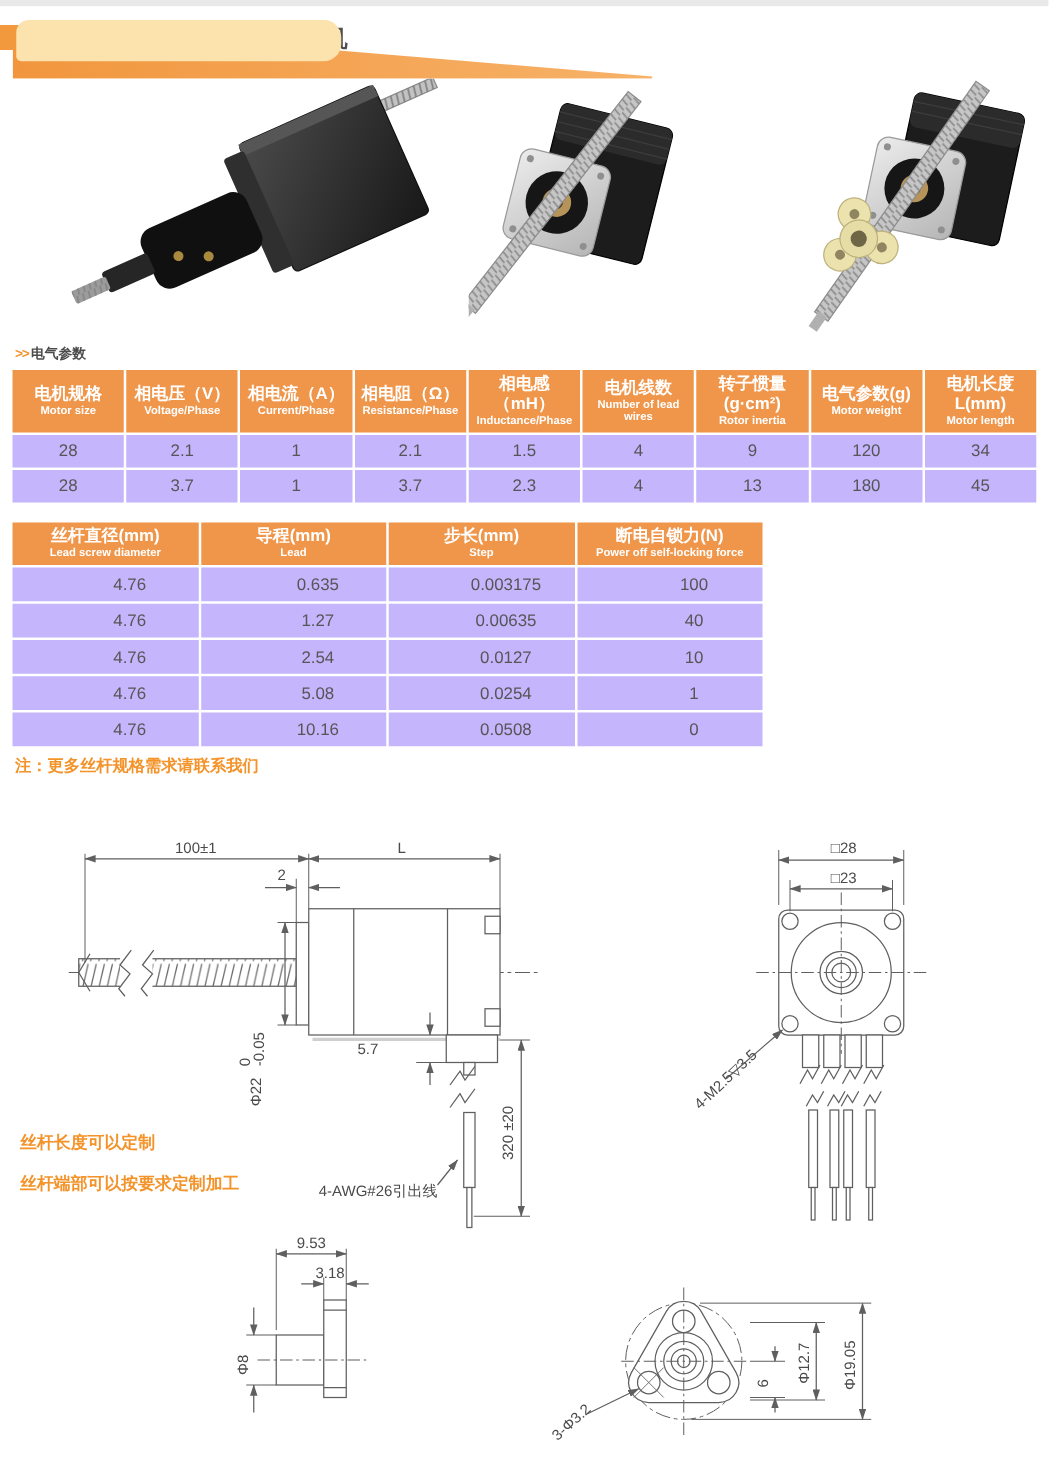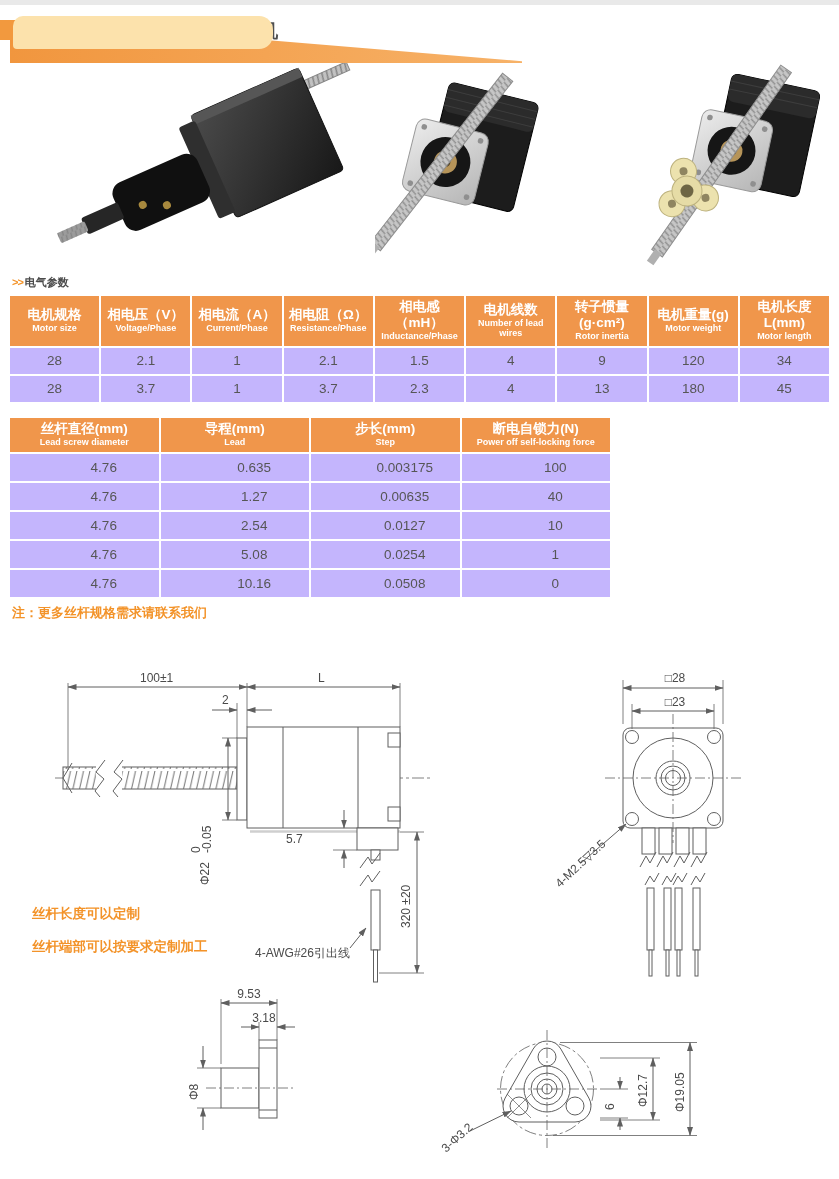--- a/index.html
+++ b/index.html
@@ -25,21 +25,21 @@
   
   table{border-collapse:separate;border-spacing:2px;table-layout:fixed;position:absolute;}
   th{background:#f0964b;color:#fff;padding:3px 1px 4px;vertical-align:middle;}
   .th-cn{font-size:13.5px;font-weight:bold;line-height:1.2;}
   .th-en{font-size:9px;font-weight:bold;line-height:1.15;}
   td{background:#c4b5fd;color:#565656;font-size:13.5px;text-align:center;height:24px;}
   #table1{top:294px;left:8px;width:823px;}
   #table2{top:416px;left:8px;width:604px;}
   #table2 td{height:25px;padding-left:40px;}
   .note{position:absolute;top:604px;left:12px;color:#f39329;font-size:13px;font-weight:bold;}
-  .dnote{position:absolute;left:16px;color:#f39329;font-size:13.5px;font-weight:bold;margin-left:16px;}
+  .dnote{position:absolute;left:16px;color:#f39329;font-size:13.5px;font-weight:bold;}
   #dnote1{top:905px;}
   #dnote2{top:938px;}
   
   .drawings{position:absolute;top:660px;left:0;width:839px;height:519px;}
   .drawings svg text{fill:#4a4a4a;font-size:12px;font-family:"Liberation Sans","DejaVu Sans",sans-serif;}
 </style>
 </head>
 <body>
 
 <div class="page">
@@ -180,21 +180,21 @@
           </th>
         <th>
             <div class="th-cn">电机线数</div>
             <div class="th-en">Number of lead wires</div>
           </th>
         <th>
             <div class="th-cn">转子惯量(g·cm²)</div>
             <div class="th-en">Rotor inertia</div>
           </th>
         <th>
-            <div class="th-cn">电机重量(g)</div>
+            <div class="th-cn">电气参数(g)</div>
             <div class="th-en">Motor weight</div>
           </th>
         <th>
             <div class="th-cn">电机长度L(mm)</div>
             <div class="th-en">Motor length</div>
           </th>
       </tr>
     </thead>
     <tbody>
       <tr>

